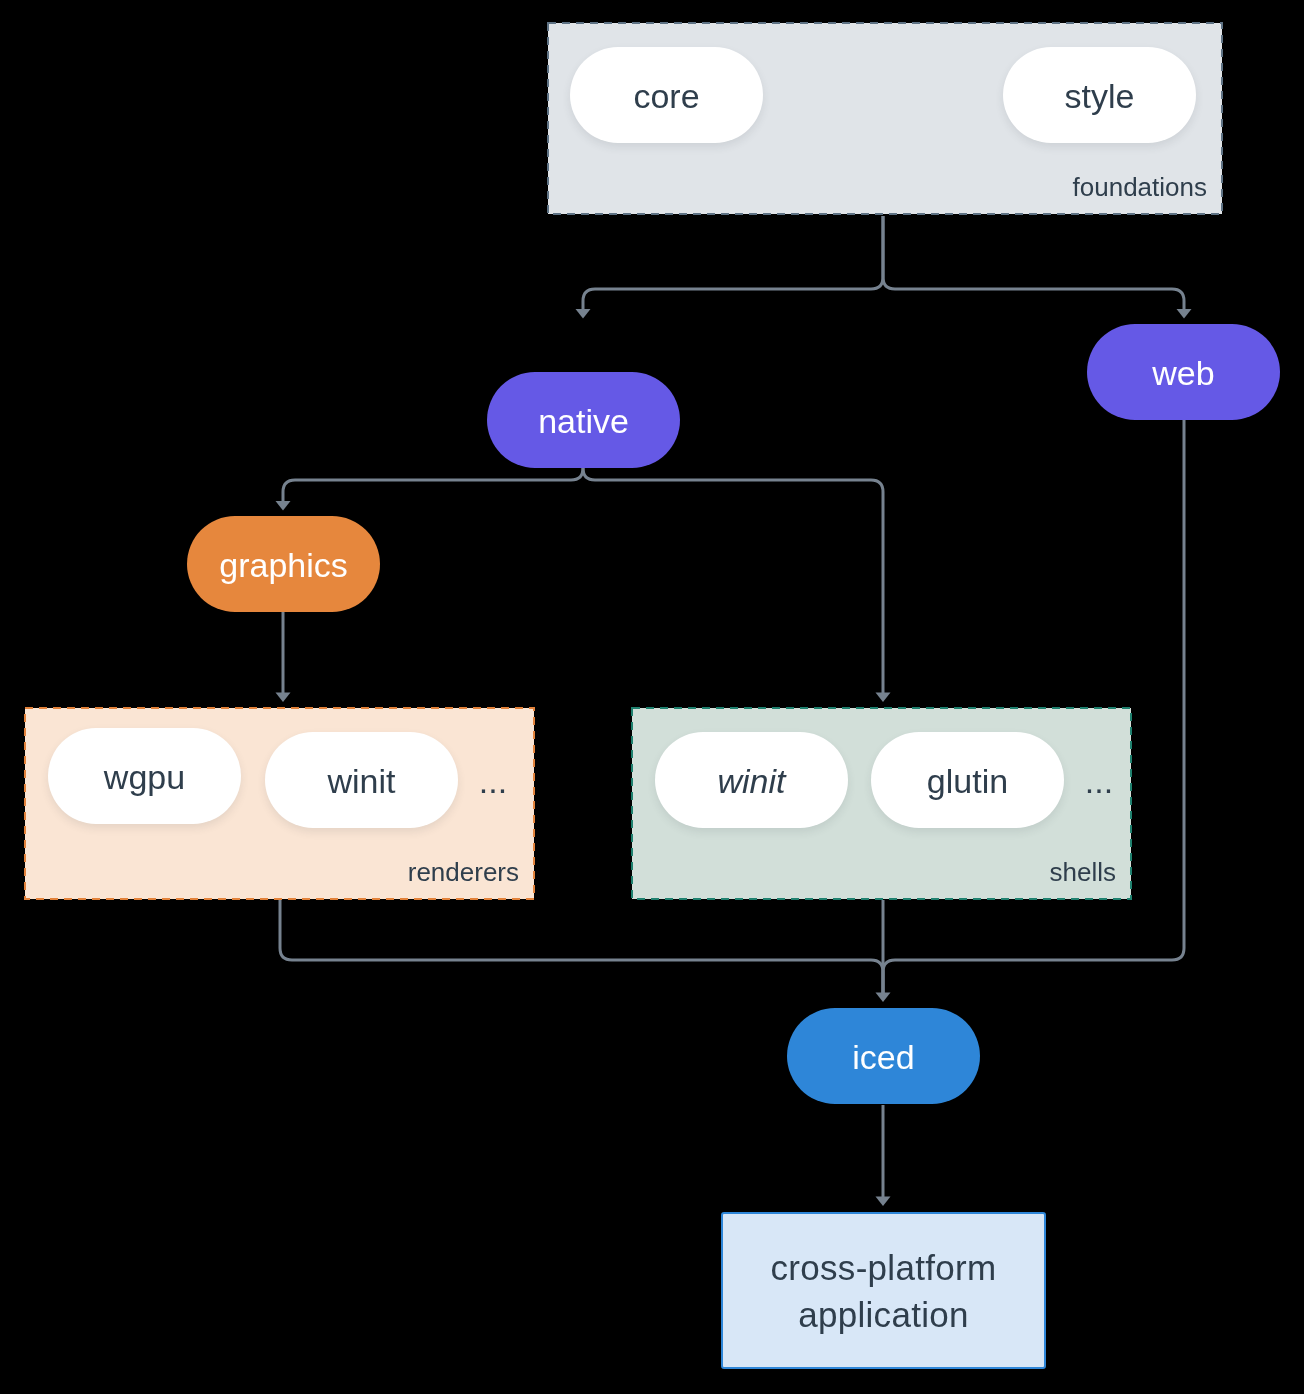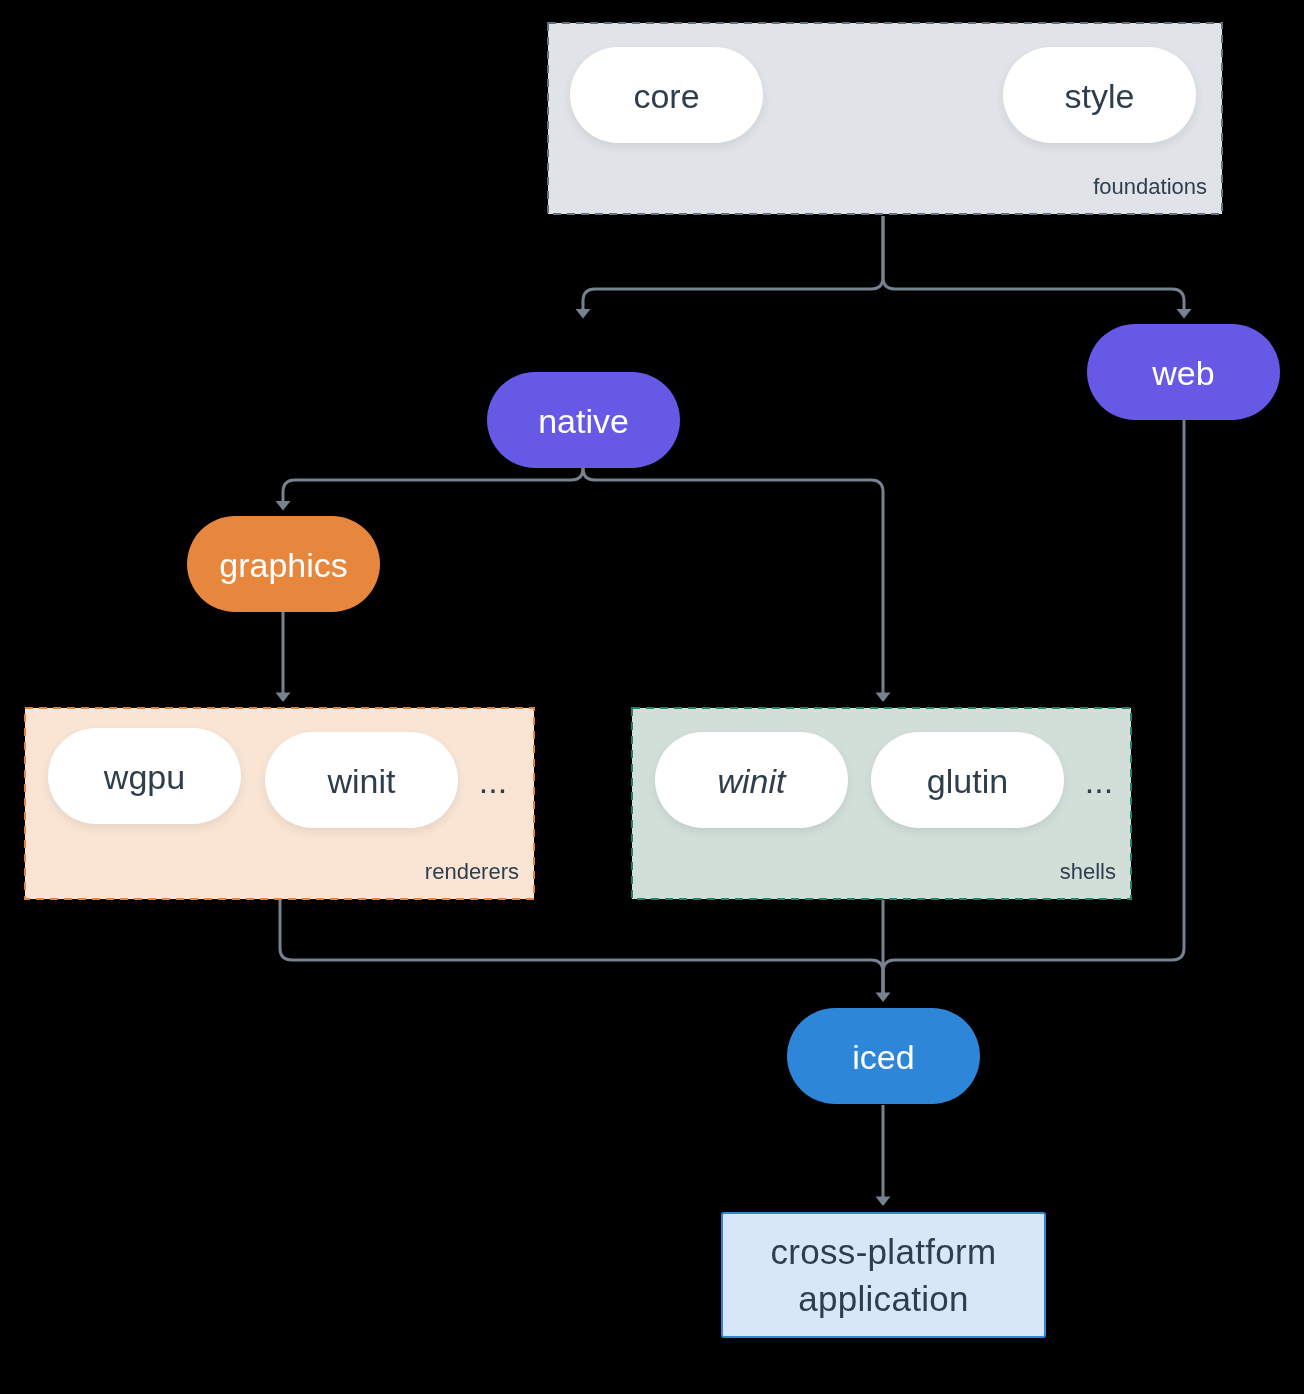--- a/index.html
+++ b/index.html
@@ -26,21 +26,21 @@
   .grect { stroke-width: 2; stroke-dasharray: 8 6; }
   .grect.foundations { fill: var(--foundations-bg); stroke: var(--foundations-border); }
   .grect.renderers   { fill: var(--renderers-bg);   stroke: var(--renderers-border); }
   .grect.shells      { fill: var(--shells-bg);      stroke: var(--shells-border); }
   .edge { fill: none; stroke: var(--arrow); stroke-width: 3; }
   .arrowhead { fill: var(--arrow); stroke: none; }
   
   .group { position: absolute; }
   .group-label {
     position: absolute;
-    font-size: 22px;
+    font-size: 26px;
     line-height: 26px;
     color: var(--text-dark);
   }
   .pill {
     position: absolute;
     width: 193px;
     height: 96px;
     border-radius: 48px;
     display: flex;
     align-items: center;
@@ -67,21 +67,21 @@
     font-size: 34px;
     padding-top: 3px;
     box-sizing: border-box;
     color: var(--text-dark);
   }
   .app-box {
     position: absolute;
     left: 721px;
     top: 1212px;
     width: 325px;
-    height: 126px;
+    height: 157px;
     box-sizing: border-box;
     background: var(--app-bg);
     border: 2px solid var(--app-border);
     border-radius: 3px;
     display: flex;
     flex-direction: column;
     align-items: center;
     justify-content: center;
     font-size: 35px;
     letter-spacing: 0.3px;

